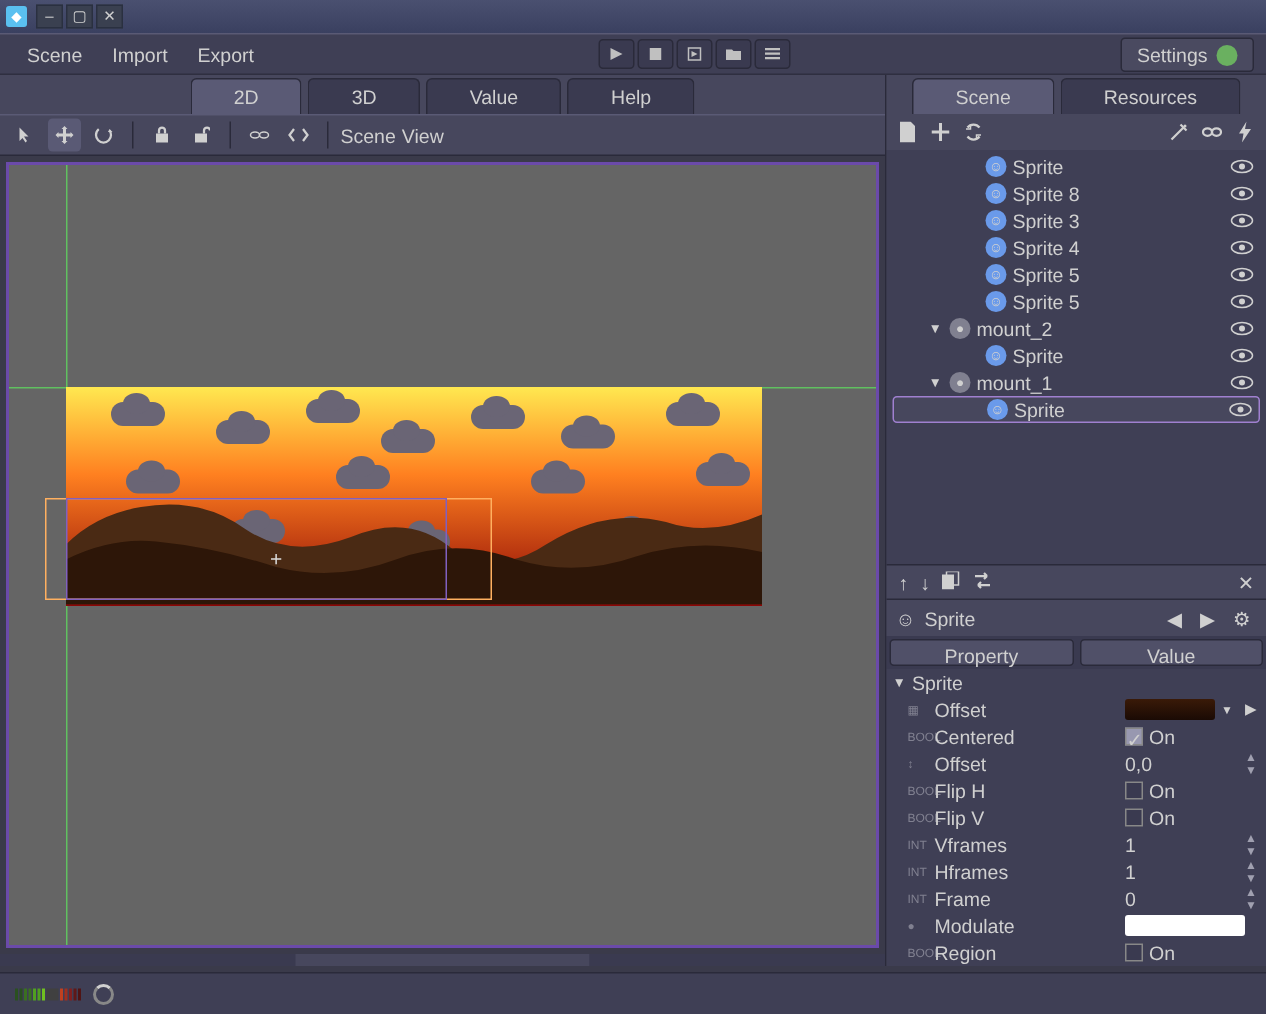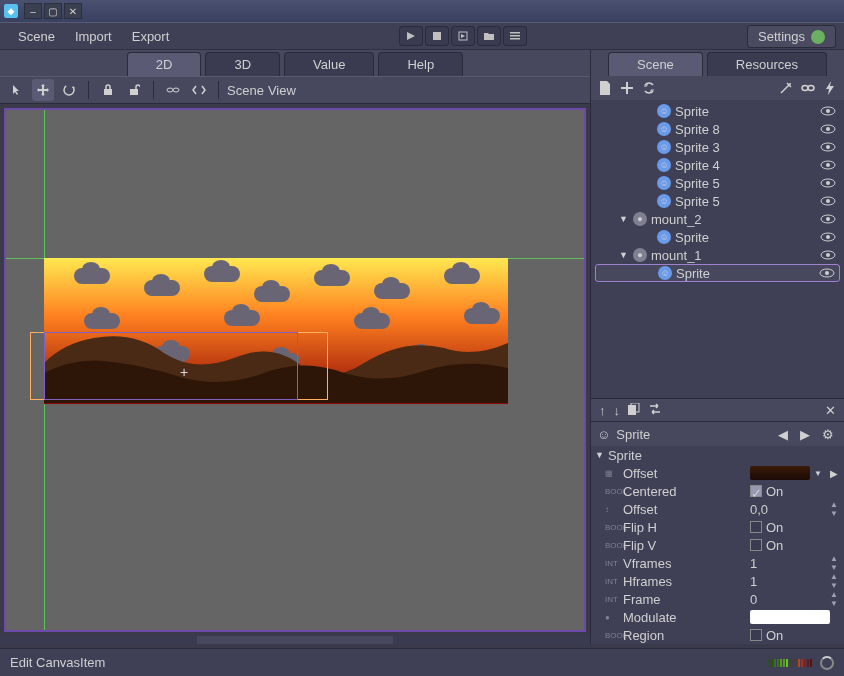--- a/index.html
+++ b/index.html
@@ -370,20 +370,24 @@
       <div class="ico">✕</div>
     </div>
 
     <div class="insp-header">
       <div class="node-icon">☺</div>
       <div class="title">Sprite</div>
       <div class="ico">◀</div>
       <div class="ico">▶</div>
       <div class="ico">⚙</div>
     </div>
+    <div class="prop-header">
+      <div>Property</div>
+      <div>Value</div>
+    </div>
     <div class="props" id="props">
         <div class="prop-section">
           <span style="font-size:9px">▼</span>
           <span>Sprite</span>
         </div>
         <div class="prop-row">
           <span class="picon">▦</span>
           <span class="pname">Offset</span>
           <div class="pval">
             <div class="texture-thumb"></div>
@@ -460,21 +464,20 @@
           <div class="pval">
             <span class="check "></span>
             <span>On</span>
           </div>
         </div>
       </div>
   </div>
 </div>
 
 <div class="statusbar">
-  <div class="st-text">Edit CanvasItem</div>
   <div class="progress">
     <span style="background:#2a5020"></span>
       <span style="background:#2a5020"></span>
       <span style="background:#3a7020"></span>
       <span style="background:#3a7020"></span>
     <span style="background:#50a020"></span>
       <span style="background:#50a020"></span>
       <span style="background:#70c020"></span>
     <span style="background:#404040;width:8px"></span>
     <span style="background:#c04020"></span>

